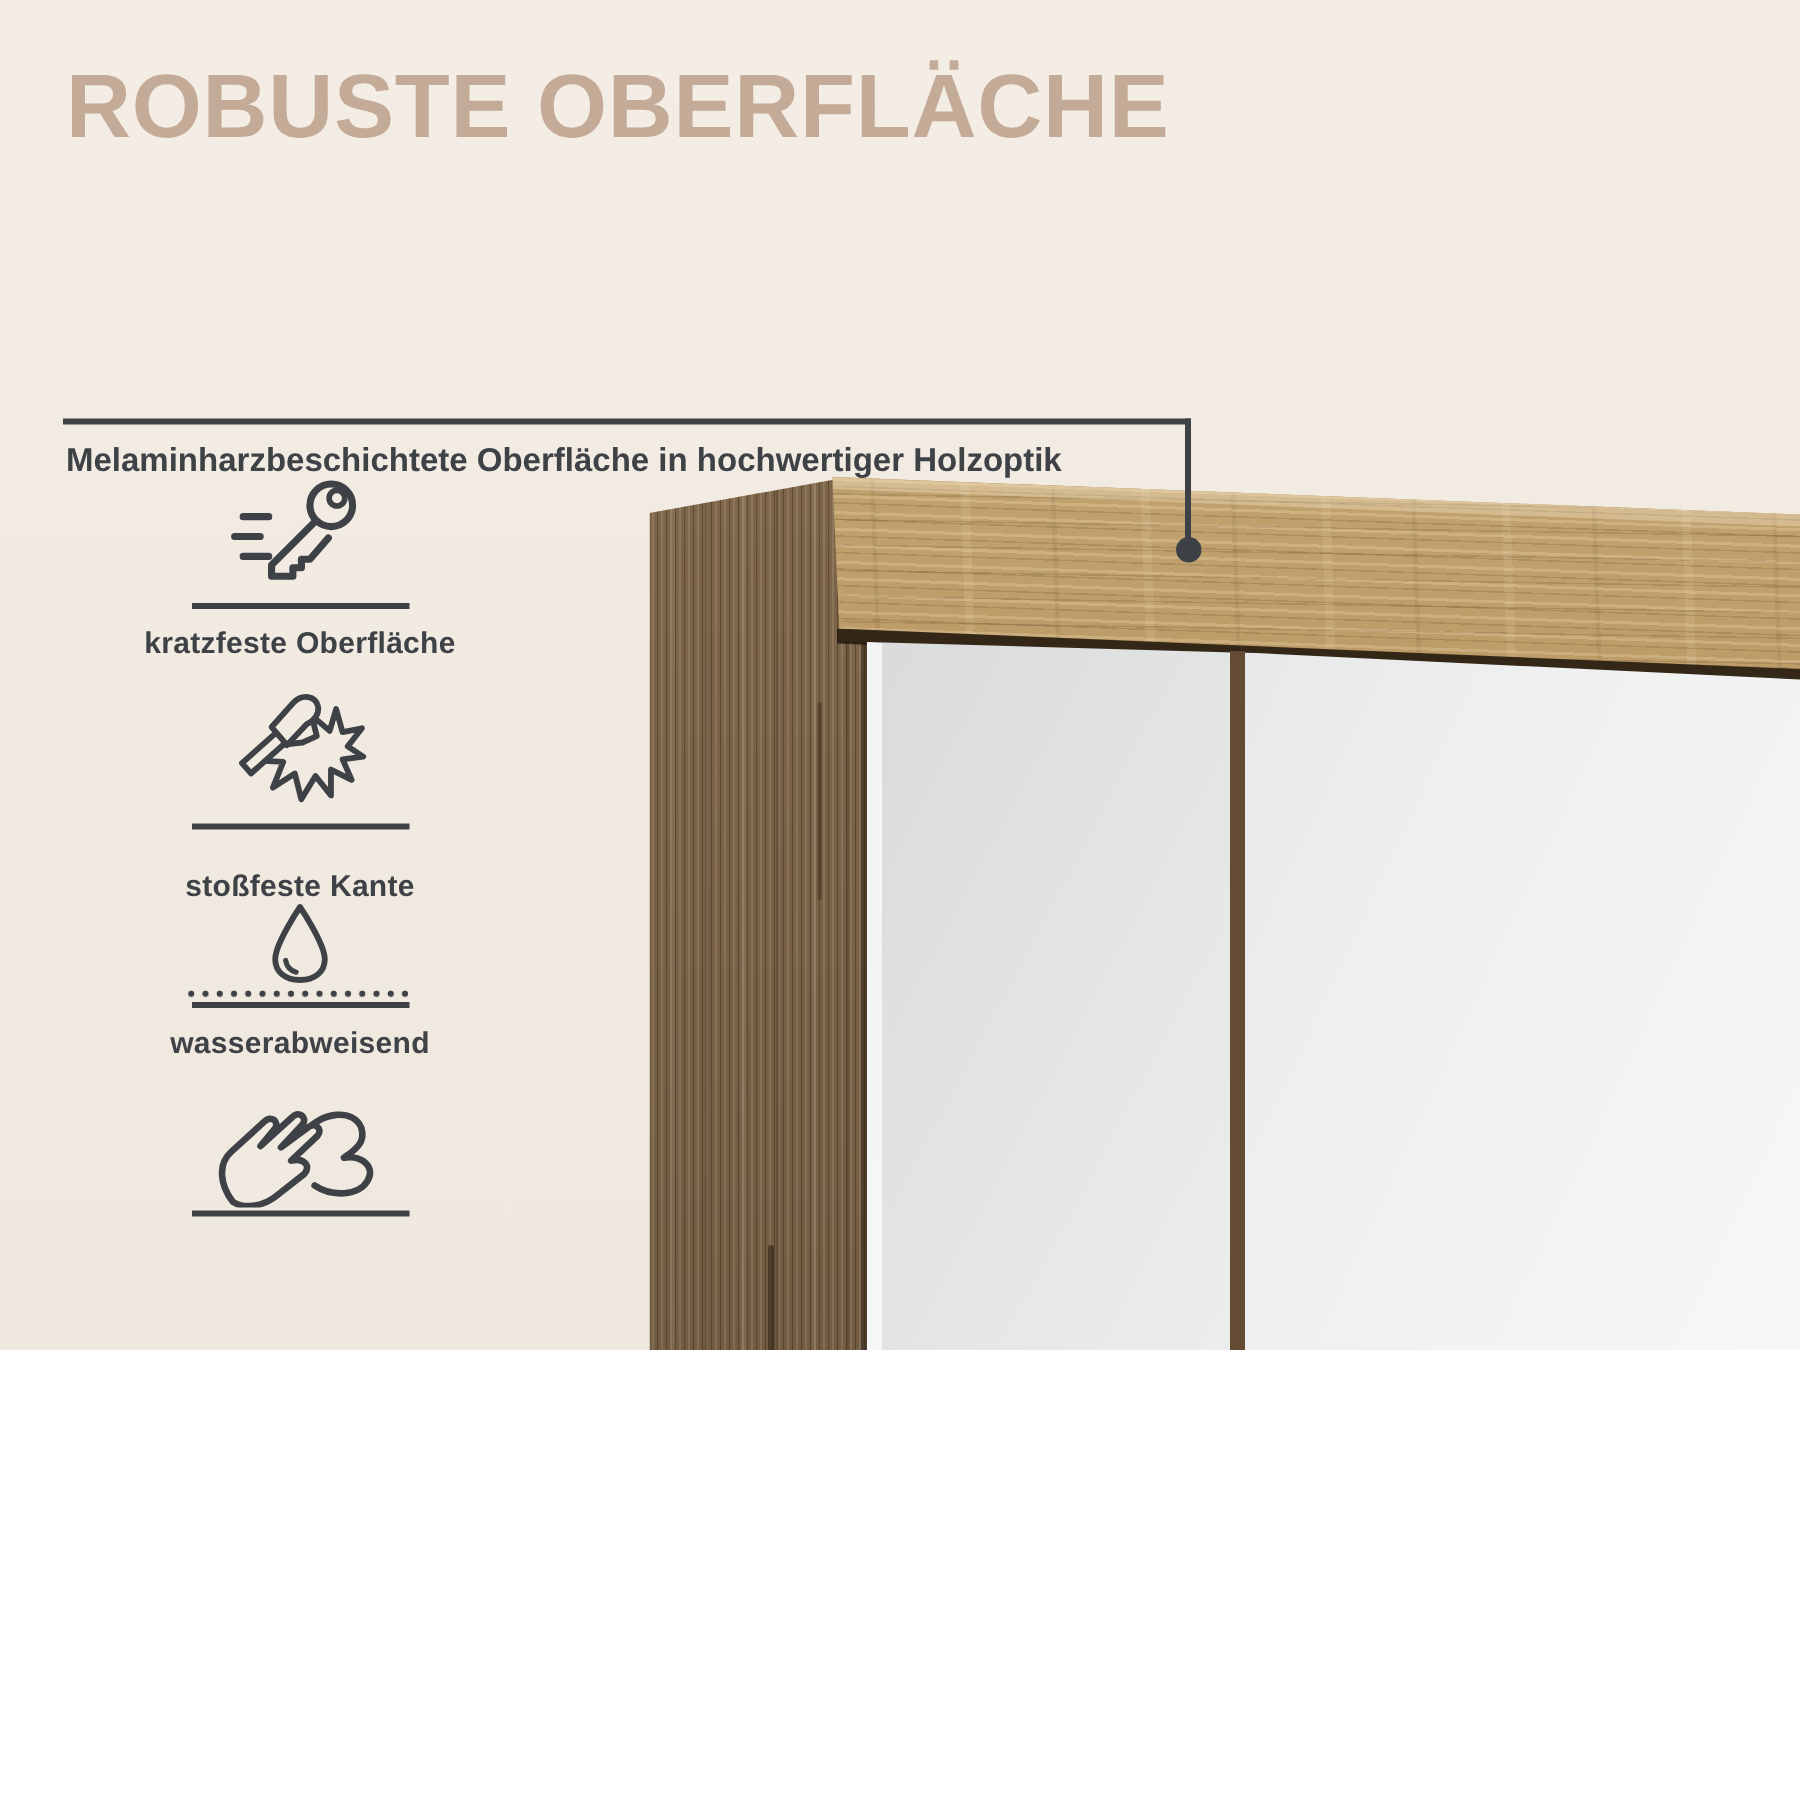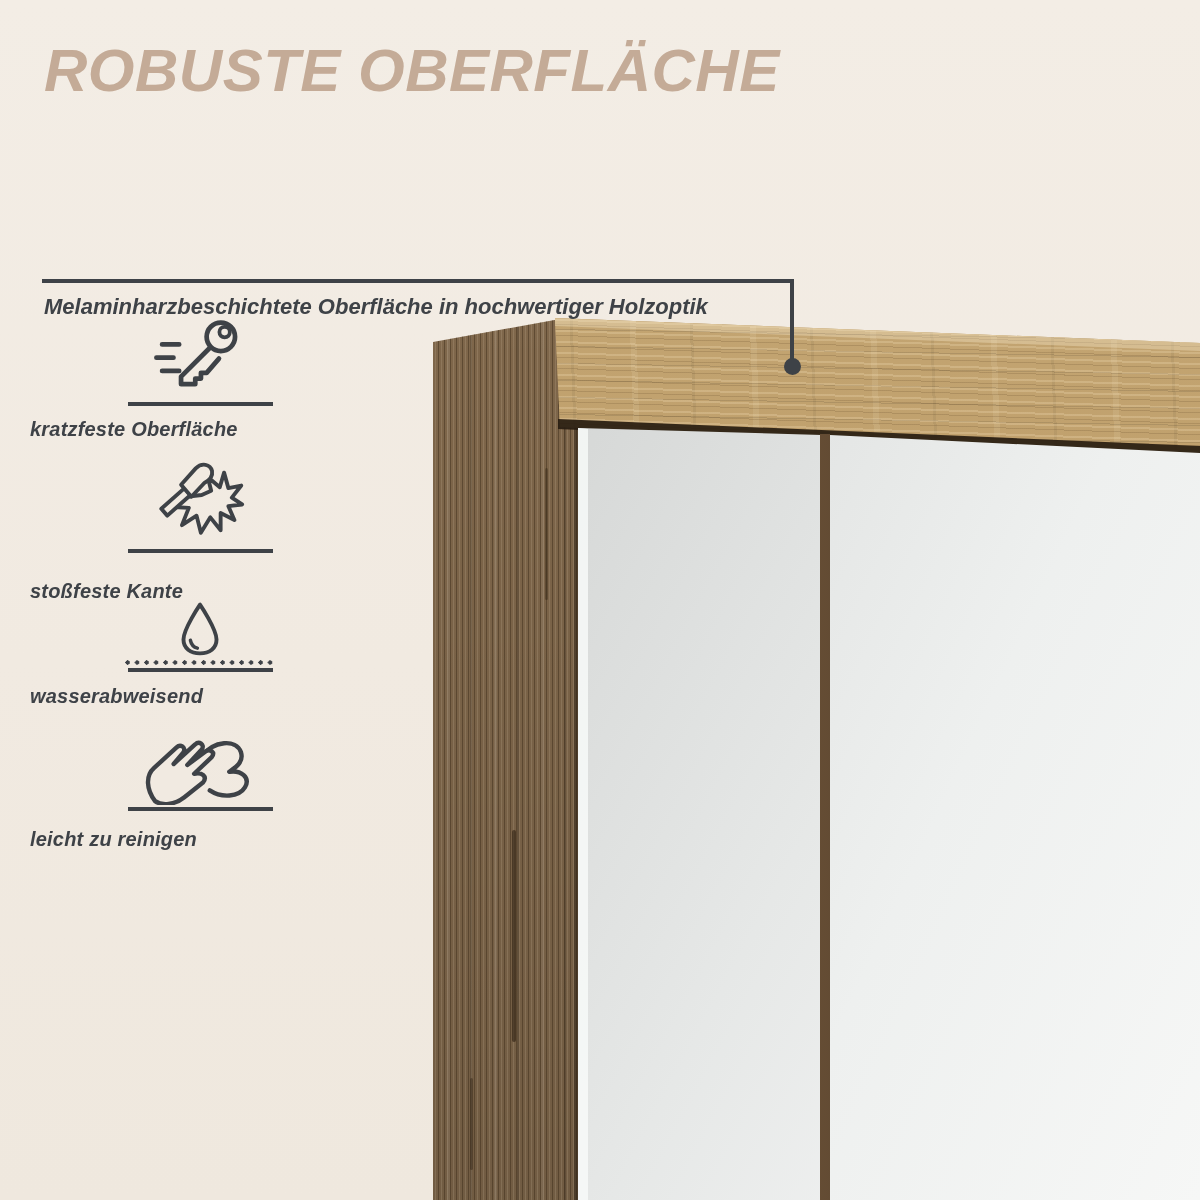--- a/index.html
+++ b/index.html
@@ -1,36 +1,36 @@
 <!DOCTYPE html>
 <html style="--bg: #f1eae1; --title: #c4ab97; --ink: #3e4247; --wood-rail: #b59562; --wood-panel: #7e664a; --mirror: #d8dad9; --gap: #6e5134;"><head>
 <meta charset="utf-8">
 <style>
   :root{
     --bg:#f1eae1; --title:#c4ab97; --ink:#3e4247;
     --wood-rail:#b59562; --wood-panel:#7e664a; --mirror:#d8dad9; --gap:#6e5134;
   }
   html,body{margin:0;padding:0;}
   body{font-family:"Liberation Sans","DejaVu Sans",sans-serif;}
-  .canvas{position:relative;width:1200px;height:1200px;overflow:hidden;
-          background:linear-gradient(180deg,#f3ede5 0%,var(--bg) 55%,#efe8de 100%);font-style:italic;}
+  .canvas{position:relative;width:1200px;height:900px;overflow:hidden;
+          background:linear-gradient(180deg,#f3ede5 0%,var(--bg) 55%,#efe8de 100%);}
 
   
   .title{position:absolute;left:44px;top:36px;font-size:60px;font-weight:bold;
          letter-spacing:.5px;color:var(--title);white-space:nowrap;}
 
   
   .callout-label{position:absolute;left:44px;top:246px;font-size:22px;font-weight:bold;
                  color:var(--ink);white-space:nowrap;margin-top:48px;}
   .callout-line-h{position:absolute;left:42px;top:279px;width:752px;height:4px;background:var(--ink);}
   .callout-line-v{position:absolute;left:790px;top:279px;width:4px;height:90px;background:var(--ink);}
   .callout-dot{position:absolute;left:784px;top:358px;width:17px;height:17px;border-radius:50%;background:var(--ink);}
 
   
-  .feature{position:absolute;left:30px;width:340px;color:var(--ink);}
+  .feature{position:absolute;left:30px;width:340px;text-align:center;color:var(--ink);}
   .feature svg{display:block;margin:0 auto;}
   .f1{top:316px}.f2{top:452px}.f3{top:601px}.f4{top:723px}
   .divider{width:145px;height:4px;background:var(--ink);margin:0 auto;}
   .f1 .divider{margin-top:14px}.f2 .divider{margin-top:11px}
   .f3 .divider{margin-top:3px}.f4 .divider{margin-top:2px}
   .divider-dotted{width:150px;height:5px;margin:3px auto 0;
      background-image:radial-gradient(circle at 2.5px 2.5px,var(--ink) 2px,transparent 2.3px);
      background-size:9.5px 5px;background-repeat:repeat-x;}
   .feature .label{font-size:20px;font-weight:bold;letter-spacing:.2px;white-space:nowrap;}
   .f1 .label{margin-top:12px}.f2 .label{margin-top:27px}
@@ -128,16 +128,15 @@
     <div class="divider"></div>
     <div class="label">wasserabweisend</div>
   </div>
 
   <div class="feature f4">
     <svg class="ico" width="118" height="82" viewBox="0 0 120 84">
       <path d="M62 34 C74 18 97 16 102 30 C105 40 97 45 90 50 C102 48 112 56 106 66 C100 76 82 77 70 69" stroke-width="4.5"></path>
       <path d="M14 80 C5 68 4 54 13 46 L36 25 C40 21 46 25 43 30 L33 42 L55 22 C59 18 65 22 62 27 L47 43 L66 29 C70 26 76 30 72 35 L54 52 C62 50 68 55 63 61 L44 76 C34 84 21 85 14 80 Z" fill="#f1eae1" stroke-width="4.5"></path>
     </svg>
     <div class="divider"></div>
-    <div class="label">leicht zu reinigen</div>
   </div>
 
 </div>
 
 </body></html>

